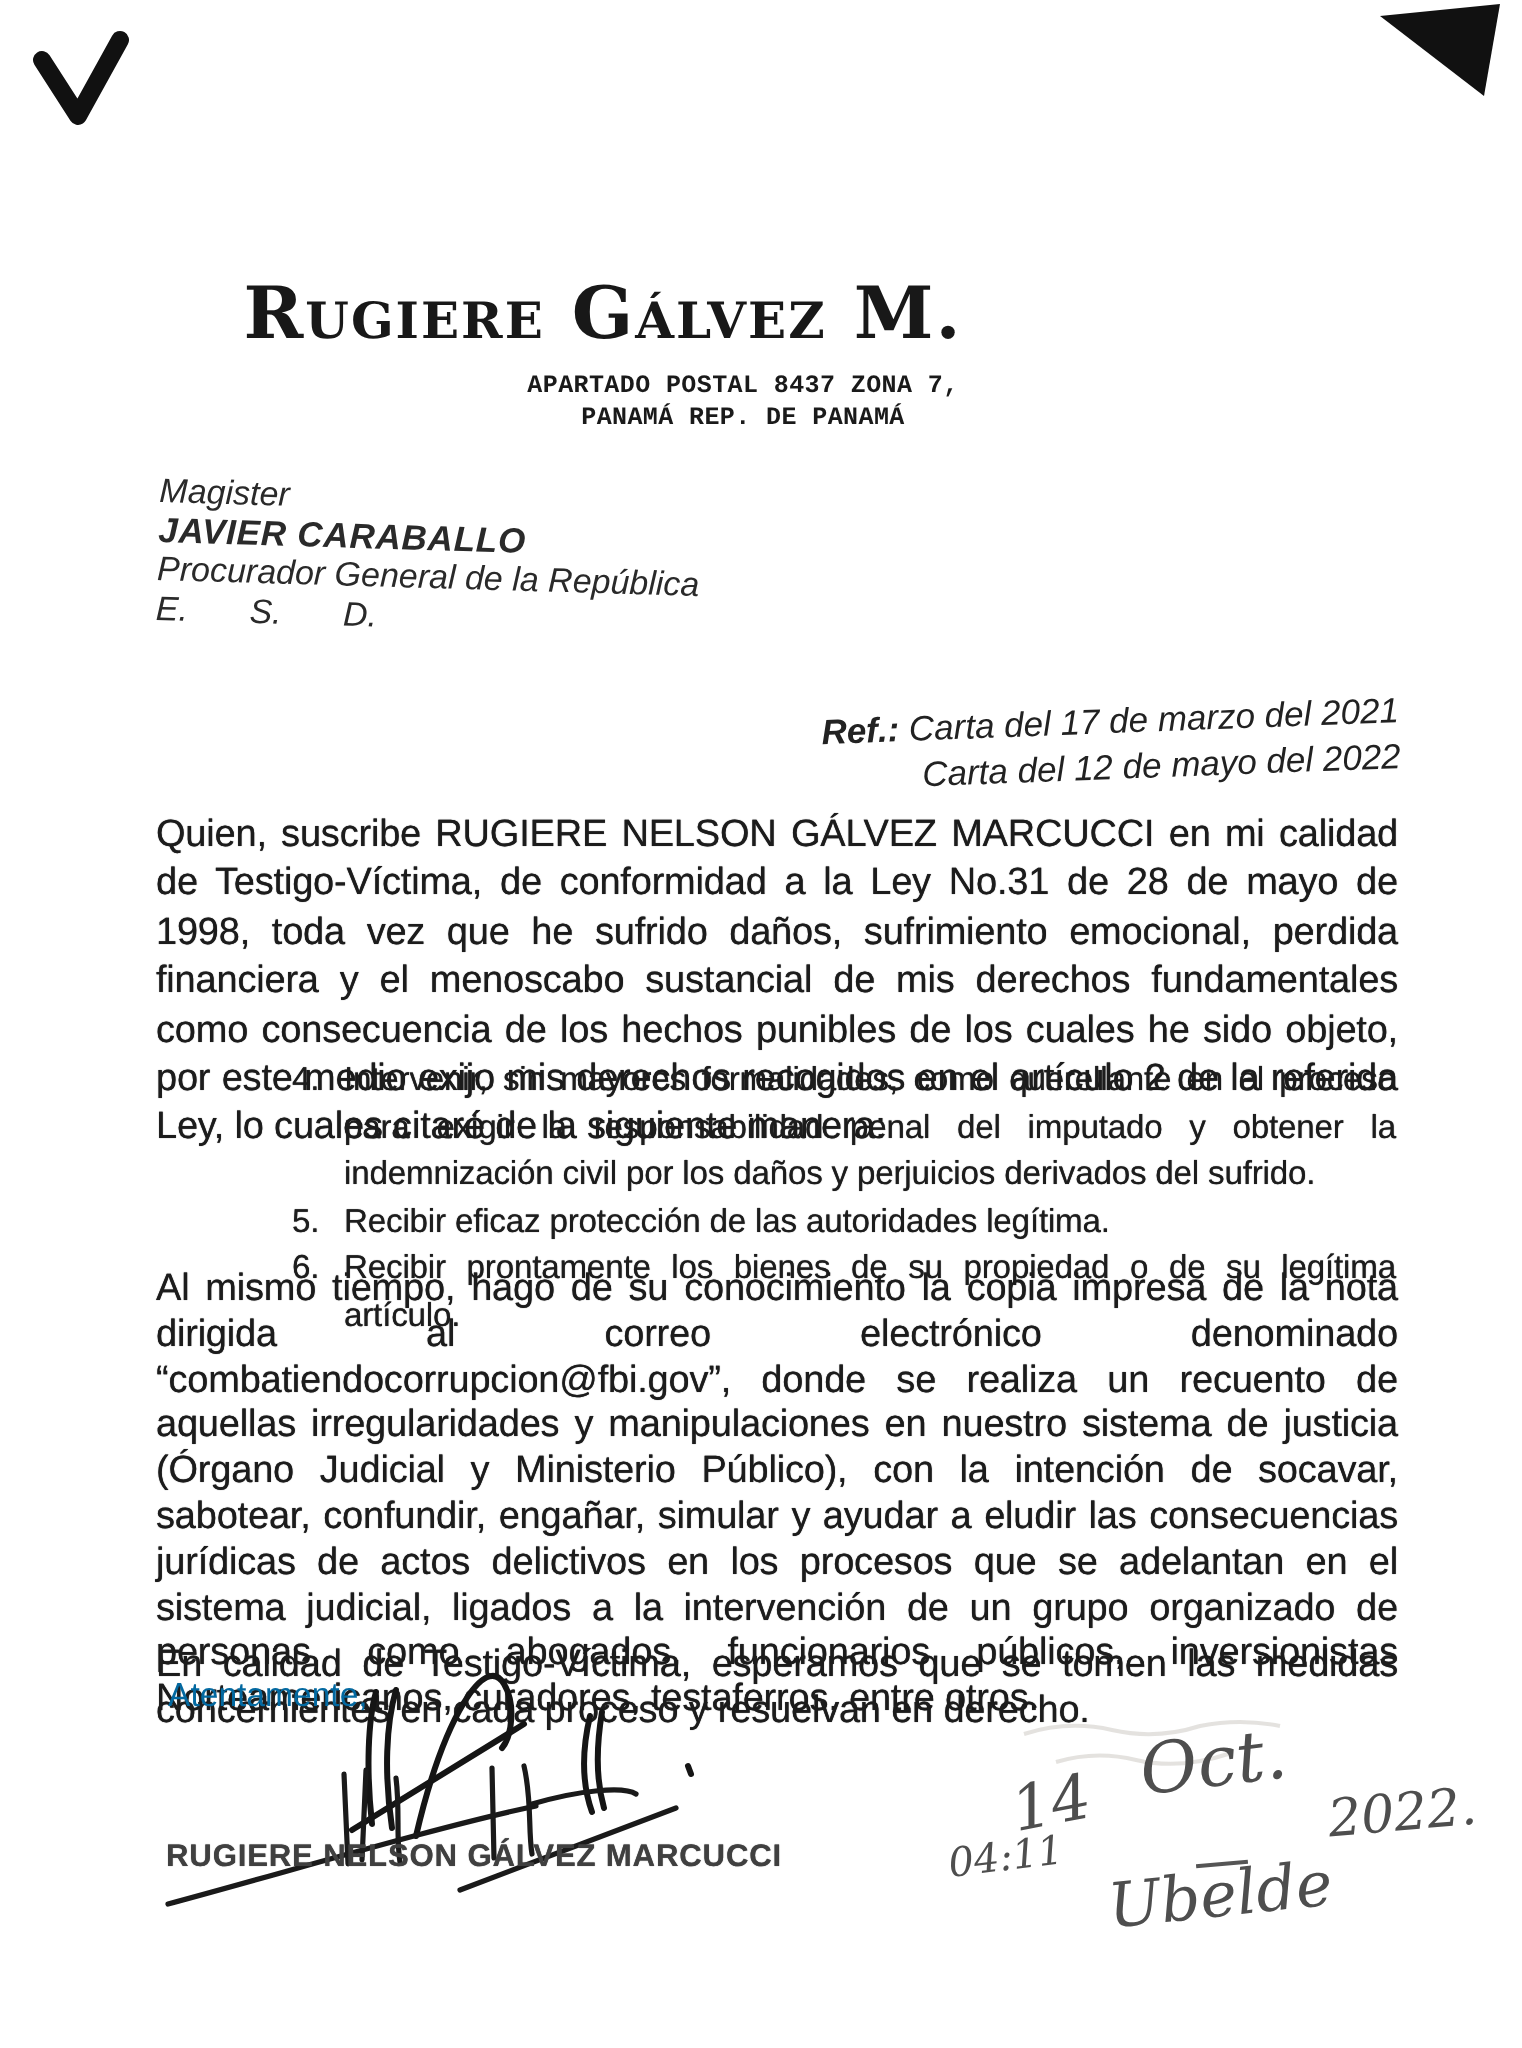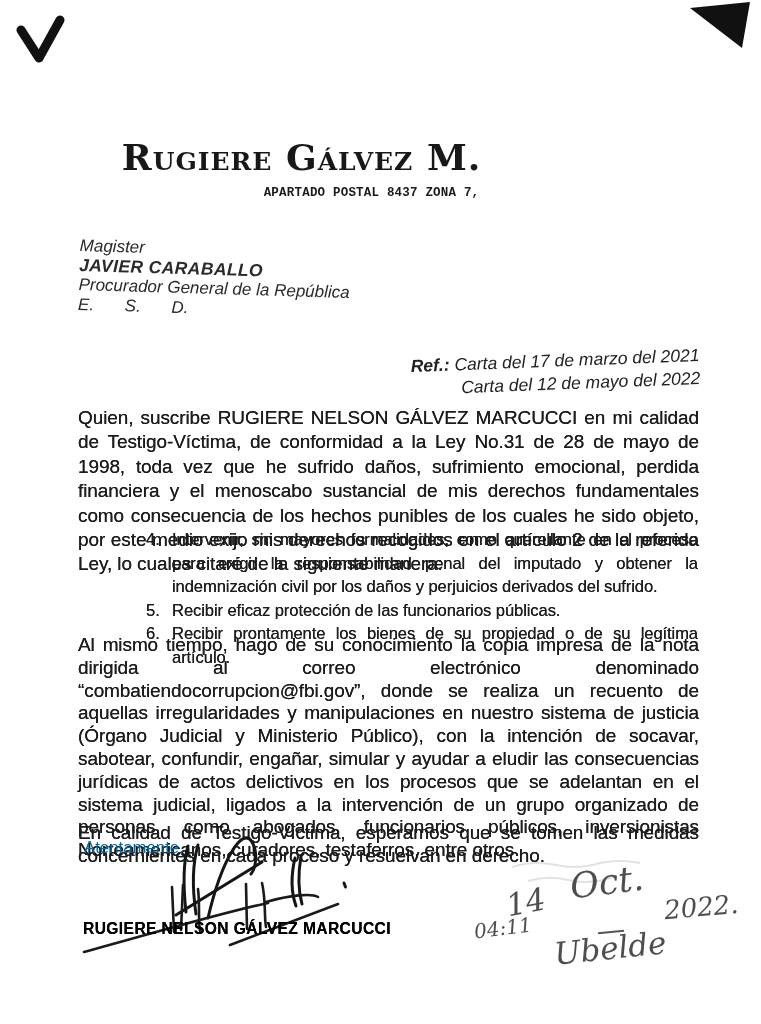--- a/index.html
+++ b/index.html
@@ -48,21 +48,21 @@
   
   .list{top:528px;left:146px;width:552px;font-size:16.6px;line-height:23.6px;
         text-shadow:0 0 0.4px currentColor;letter-spacing:-0.1px;}
   .li{display:flex;}
   .li .num{width:26px;flex:0 0 26px;}
   .li .txt{flex:1;text-align:justify;}
   
   .valediction{top:838px;left:84px;font-size:16.8px;color:#0369a1;}
   .signer{
     top:920px;left:83px;font-weight:700;font-size:15.6px;letter-spacing:0.4px;
-    color:#000000;text-shadow:0 0 0.4px currentColor;
+    color:#404040;text-shadow:0 0 0.4px currentColor;
   }
   
   .hand{
     font-family:"DejaVu Serif", serif;font-style:italic;color:#4e4e4e;
   }
   .hw-day{top:884px;left:506px;font-size:31px;transform:rotate(-11deg);}
   .hw-month{top:862px;left:570px;font-size:35px;transform:rotate(-7deg);}
   .hw-year{top:892px;left:664px;font-size:26px;transform:rotate(-5deg);}
   .hw-time{top:916px;left:474px;font-size:20px;transform:rotate(-7deg);}
   .hw-sig{top:930px;left:554px;font-size:31px;transform:rotate(-6deg);}
@@ -78,20 +78,21 @@
   <svg class="abs" style="top:14px;left:14px;" width="58" height="52" viewBox="0 0 58 52">
     <path d="M 7 16 L 25 44 L 46 6" fill="none" stroke="#111" stroke-width="9" stroke-linecap="round" stroke-linejoin="round"></path>
   </svg>
   <svg class="abs" style="top:0;left:676px;" width="85" height="54" viewBox="0 0 85 54">
     <polygon points="14,8 74,2 66,48" fill="#111"></polygon>
   </svg>
 
   <div class="abs lh-name">Rugiere Gálvez M.</div>
   <div class="abs lh-addr">
     <div>APARTADO POSTAL 8437 ZONA 7,</div>
+    <div>PANAMÁ REP. DE PANAMÁ</div>
   </div>
 
   <div class="abs recipient">
     <div>Magister</div>
     <div class="bold">JAVIER CARABALLO</div>
     <div>Procurador General de la República</div>
     <div class="esd">E. S. D.</div>
   </div>
 
   <div class="abs refblock">
@@ -101,21 +102,21 @@
 
   <div class="abs para p1">Quien, suscribe RUGIERE NELSON GÁLVEZ MARCUCCI en mi calidad de Testigo-Víctima, de conformidad a la Ley No.31 de 28 de mayo de 1998, toda vez que he sufrido daños, sufrimiento emocional, perdida financiera y el menoscabo sustancial de mis derechos fundamentales como consecuencia de los hechos punibles de los cuales he sido objeto, por este medio exijo mis derechos recogidos en el artículo 2 de la referida Ley, lo cuales citaré de la siguiente manera:</div>
 
   <div class="abs list">
     <div class="li">
       <span class="num">4.</span>
       <span class="txt">Intervenir, sin mayores formalidades, como querellante en el proceso para exigir la responsabilidad penal del imputado y obtener la indemnización civil por los daños y perjuicios derivados del sufrido.</span>
     </div>
     <div class="li">
       <span class="num">5.</span>
-      <span class="txt">Recibir eficaz protección de las funcionarios públicas.</span>
+      <span class="txt">Recibir eficaz protección de las autoridades legítima.</span>
     </div>
     <div class="li">
       <span class="num">6.</span>
       <span class="txt">Recibir prontamente los bienes de su propiedad o de su legítima artículo.</span>
     </div>
   </div>
 
   <div class="abs para p2"><span>Al mismo tiempo, hago de su conocimiento la copia impresa de la nota dirigida al correo electrónico denominado </span><span class="bold-email">“combatiendocorrupcion@fbi.gov”,</span><span> donde se realiza un recuento de aquellas irregularidades y manipulaciones en nuestro sistema de justicia (Órgano Judicial y Ministerio Público), con la intención de socavar, sabotear, confundir, engañar, simular y ayudar a eludir las consecuencias jurídicas de actos delictivos en los procesos que se adelantan en el sistema judicial, ligados a la intervención de un grupo organizado de personas, como abogados, funcionarios públicos, inversionistas Norteamericanos, curadores, testaferros, entre otros.</span></div>
 
   <div class="abs para p3">En calidad de Testigo-Víctima, esperamos que se tomen las medidas concernientes en cada proceso y resuelvan en derecho.</div>

